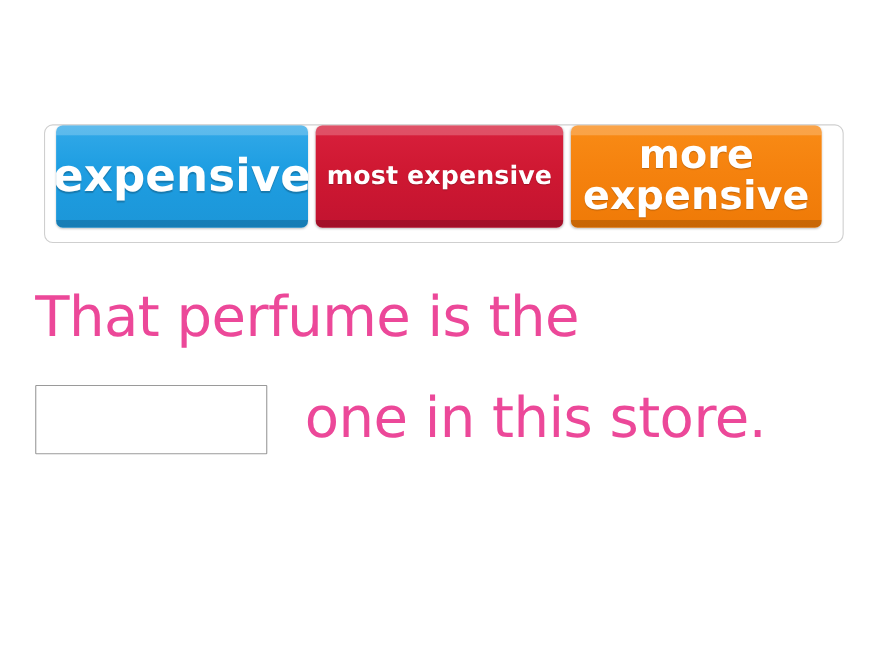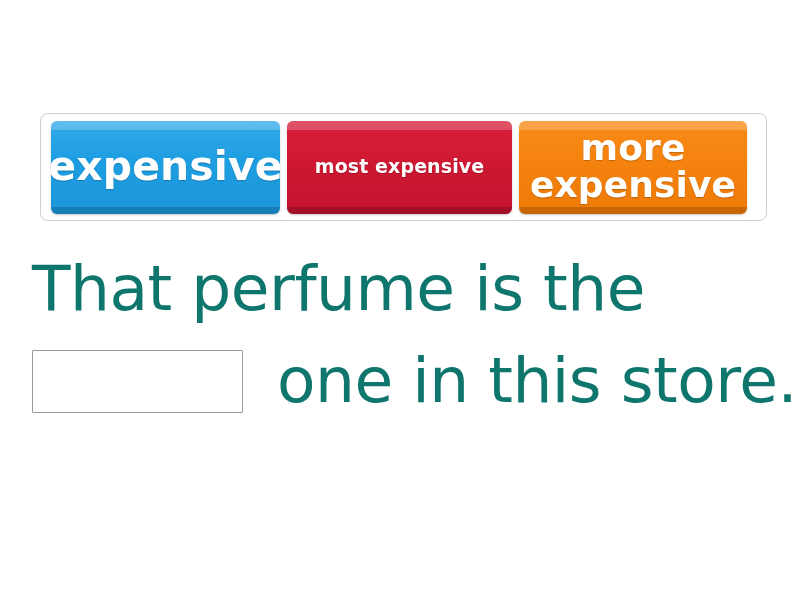--- a/index.html
+++ b/index.html
@@ -28,21 +28,21 @@
     position: absolute;
     left: 40px;
     top: 113px;
     width: 727px;
     height: 108px;
     box-sizing: border-box;
     background: #ffffff;
     border: 1px solid #cfcfcf;
     border-radius: 8px;
     display: flex;
-    align-items: center;
+    align-items: flex-start;
     padding: 0 10px;
     gap: 7px;
   }
 
   .tile {
     position: relative;
     box-sizing: border-box;
     height: 93px;
     border-radius: 6px;
     display: flex;
@@ -85,37 +85,37 @@
   .tile.t-blue {
     flex: 0 0 229px;
     background: linear-gradient(180deg, #33a9e8 0%, #1e9ee2 42%, #1c96d8 100%);
   }
   .tile.t-blue .tile-label { font-size: 41px; }
 
   .tile.t-red {
     flex: 0 0 225px;
     background: linear-gradient(180deg, #d8203c 0%, #cf1832 45%, #c21330 100%);
   }
-  .tile.t-red .tile-label { font-size: 19px; }
+  .tile.t-red .tile-label { font-size: 23px; }
 
   .tile.t-orange {
     flex: 0 0 228px;
     background: linear-gradient(180deg, #f98b16 0%, #f5820e 45%, #ef7a07 100%);
   }
   .tile.t-orange .tile-label { font-size: 36px; }
 
   
   .sentence {
     position: absolute;
     left: 32px;
     top: 243px;
     width: 750px;
-    color: #0f766e;
+    color: #ec4899;
     font-family: "DejaVu Sans", "Liberation Sans", sans-serif;
-    font-size: 63px;
+    font-size: 51px;
     line-height: 92px;
     font-weight: 400;
     letter-spacing: -0.5px;
   }
   .sentence .line {
     display: block;
     white-space: nowrap;
   }
   .sentence .line-2 {
     display: flex;

